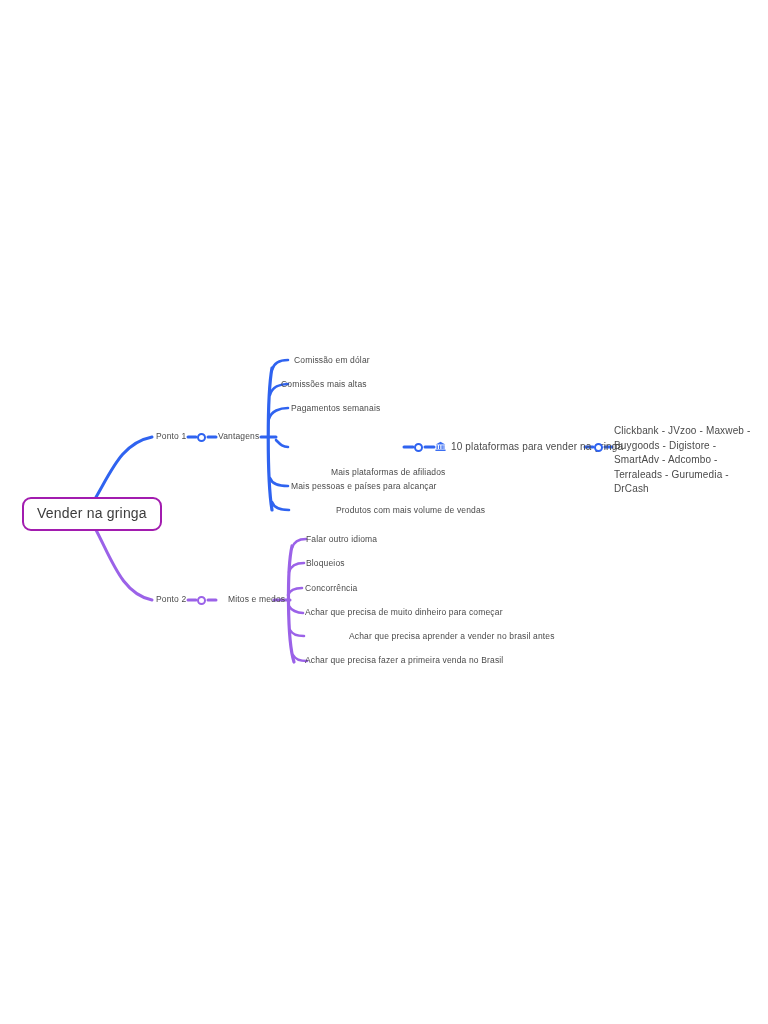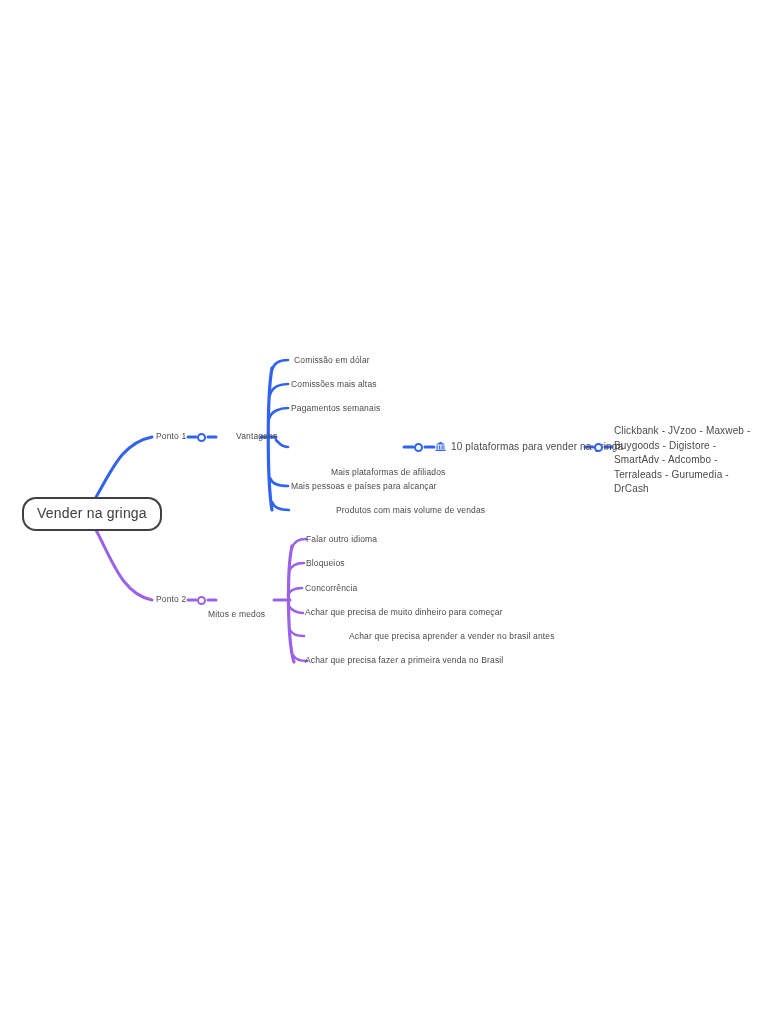--- a/index.html
+++ b/index.html
@@ -34,22 +34,22 @@
     pointer-events: none;
   }
 
   
   .root-node {
     position: absolute;
     left: 22px;
     top: 497px;
     box-sizing: border-box;
     padding: 7px 13px 8px 13px;
-    border: 2px solid #404040;
-    border-radius: 14px;
+    border: 2px solid #a21caf;
+    border-radius: 9px;
     background: #ffffff;
     color: #3c3c3c;
     font-size: 14px;
     letter-spacing: .2px;
     white-space: nowrap;
     line-height: 1.1;
   }
 
   
   .node-label {
@@ -136,25 +136,25 @@
     <path fill="none" stroke="#9b62e8" stroke-width="2.6" stroke-linecap="round" d="M 290 630 C 292 634 298 636 304 636"></path>
     <path fill="none" stroke="#9b62e8" stroke-width="2.6" stroke-linecap="round" d="M 293 655 C 295 659 301 661 307 661"></path>
   </svg>
 
   <div class="root-node">Vender na gringa</div>
 
   <div class="node-label level1" style="left:156px; top:431px;">Ponto 1</div>
 
   <div class="connector-dot blue" style="left:197px; top:433px;"></div>
 
-  <div class="node-label level2" style="left:236px; top:431px;">Vantagens</div>
+  <div class="node-label level2" style="left:218px; top:431px;">Vantagens</div>
 
   <div class="node-label level3" style="left:294px; top:355px;">Comissão em dólar</div>
 
-  <div class="node-label level3" style="left:291px; top:379px;text-align:right;">Comissões mais altas</div>
+  <div class="node-label level3" style="left:281px; top:379px;text-align:right;">Comissões mais altas</div>
 
   <div class="node-label level3" style="left:291px; top:403px;">Pagamentos semanais</div>
 
   <div class="node-label level3" style="left:291px; top:467px;margin-left:40px;">Mais plataformas de afiliados</div>
 
   <div class="connector-dot blue" style="left:414px; top:443px;"></div>
 
   <svg class="topic-icon" style="left:435px; top:441px;" viewBox="0 0 16 16" xmlns="http://www.w3.org/2000/svg">
     <path d="M8 1 L15 5 L1 5 Z" fill="#3b6ef2"></path>
     <rect x="2.2" y="6.2" width="1.9" height="5.4" fill="#3b6ef2"></rect>
@@ -171,21 +171,21 @@
   <div class="node-label level4 wrapped" style="left:614px; top:424px; width:140px;">Clickbank - JVzoo - Maxweb - Buygoods - Digistore - SmartAdv - Adcombo - Terraleads - Gurumedia - DrCash</div>
 
   <div class="node-label level3" style="left:291px; top:481px;">Mais pessoas e países para alcançar</div>
 
   <div class="node-label level3" style="left:291px; top:505px;margin-left:45px;">Produtos com mais volume de vendas</div>
 
   <div class="node-label level1" style="left:156px; top:594px;">Ponto 2</div>
 
   <div class="connector-dot purple" style="left:197px; top:596px;"></div>
 
-  <div class="node-label level2" style="left:208px; top:594px;margin-top:15px;">Mitos e medos</div>
+  <div class="node-label level2" style="left:228px; top:594px;">Mitos e medos</div>
 
   <div class="node-label level3" style="left:306px; top:534px;">Falar outro idioma</div>
 
   <div class="node-label level3" style="left:306px; top:558px;">Bloqueios</div>
 
   <div class="node-label level3" style="left:305px; top:583px;">Concorrência</div>
 
   <div class="node-label level3" style="left:305px; top:607px;">Achar que precisa de muito dinheiro para começar</div>
 
   <div class="node-label level3" style="left:305px; top:631px;margin-left:44px;">Achar que precisa aprender a vender no brasil antes</div>

